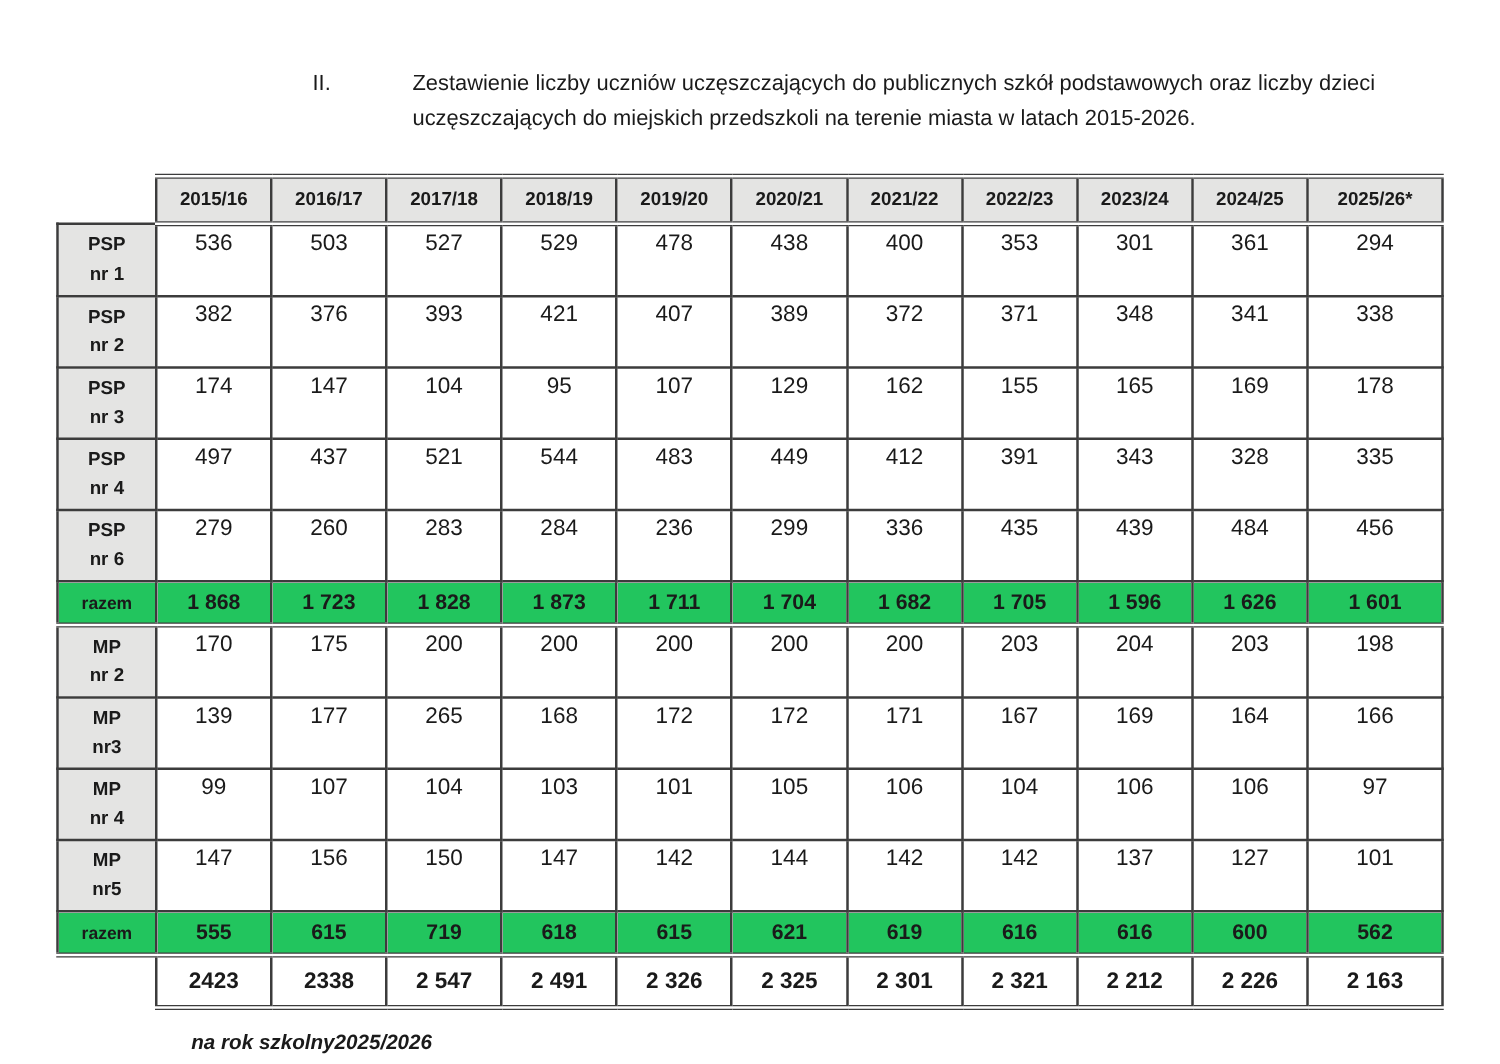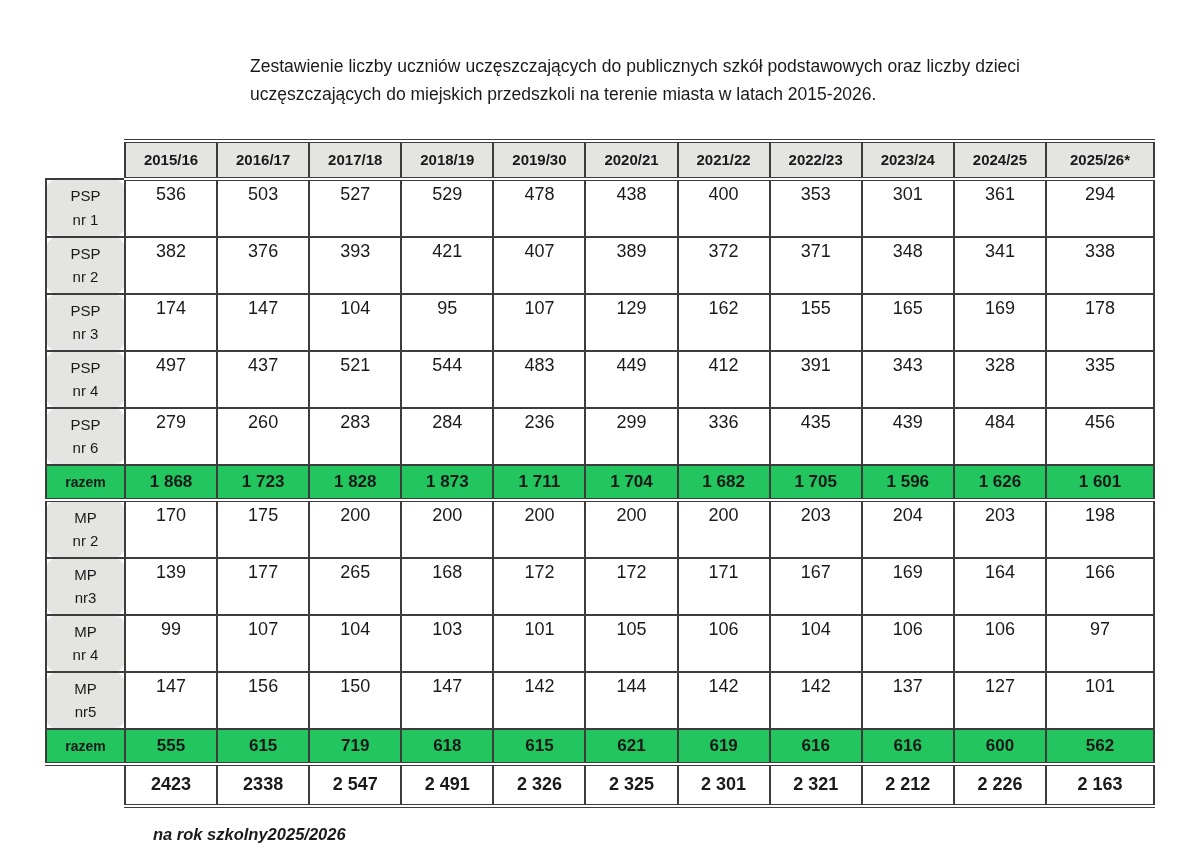--- a/index.html
+++ b/index.html
@@ -56,24 +56,23 @@
     font-size:15px;
     font-weight:bold;
     border-top:4px double #3c3c3c;
     border-bottom:4px double #3c3c3c;
     vertical-align:middle;
   }
   tr.school td, tr.school th{height:52px;}
   tr.school th.label{
     background:#e4e4e3;
     font-size:15px;
-    font-weight:normal;
+    font-weight:bold;
     line-height:1.55;
     vertical-align:middle;
-    border-radius:12px;
   }
   tr.school td.value{
     font-size:18px;
     vertical-align:top;
     padding-top:3px;
     font-weight:normal;
   }
   tr.razem td, tr.razem th{
     height:32px;
     background:#22c55e;
@@ -106,32 +105,33 @@
     font-weight:bold;
     margin-left:35px;
   }
 </style>
 </head>
 <body>
 
 <div class="page">
 
   <div class="title-block">
+    <span class="numeral">II.</span>
     <p class="title-text">Zestawienie liczby uczniów uczęszczających do publicznych szkół podstawowych oraz liczby dzieci uczęszczających do miejskich przedszkoli na terenie miasta w latach 2015-2026.</p>
   </div>
 
   <table>
     <thead>
       <tr id="header-row">
           <th class="corner"></th>
           <th class="year">2015/16</th>
           <th class="year">2016/17</th>
           <th class="year">2017/18</th>
           <th class="year">2018/19</th>
-          <th class="year">2019/30</th>
+          <th class="year">2019/20</th>
           <th class="year">2020/21</th>
           <th class="year">2021/22</th>
           <th class="year">2022/23</th>
           <th class="year">2023/24</th>
           <th class="year">2024/25</th>
           <th class="year">2025/26*</th>
         </tr>
     </thead>
     <tbody id="table-body">
         <tr class="school">

